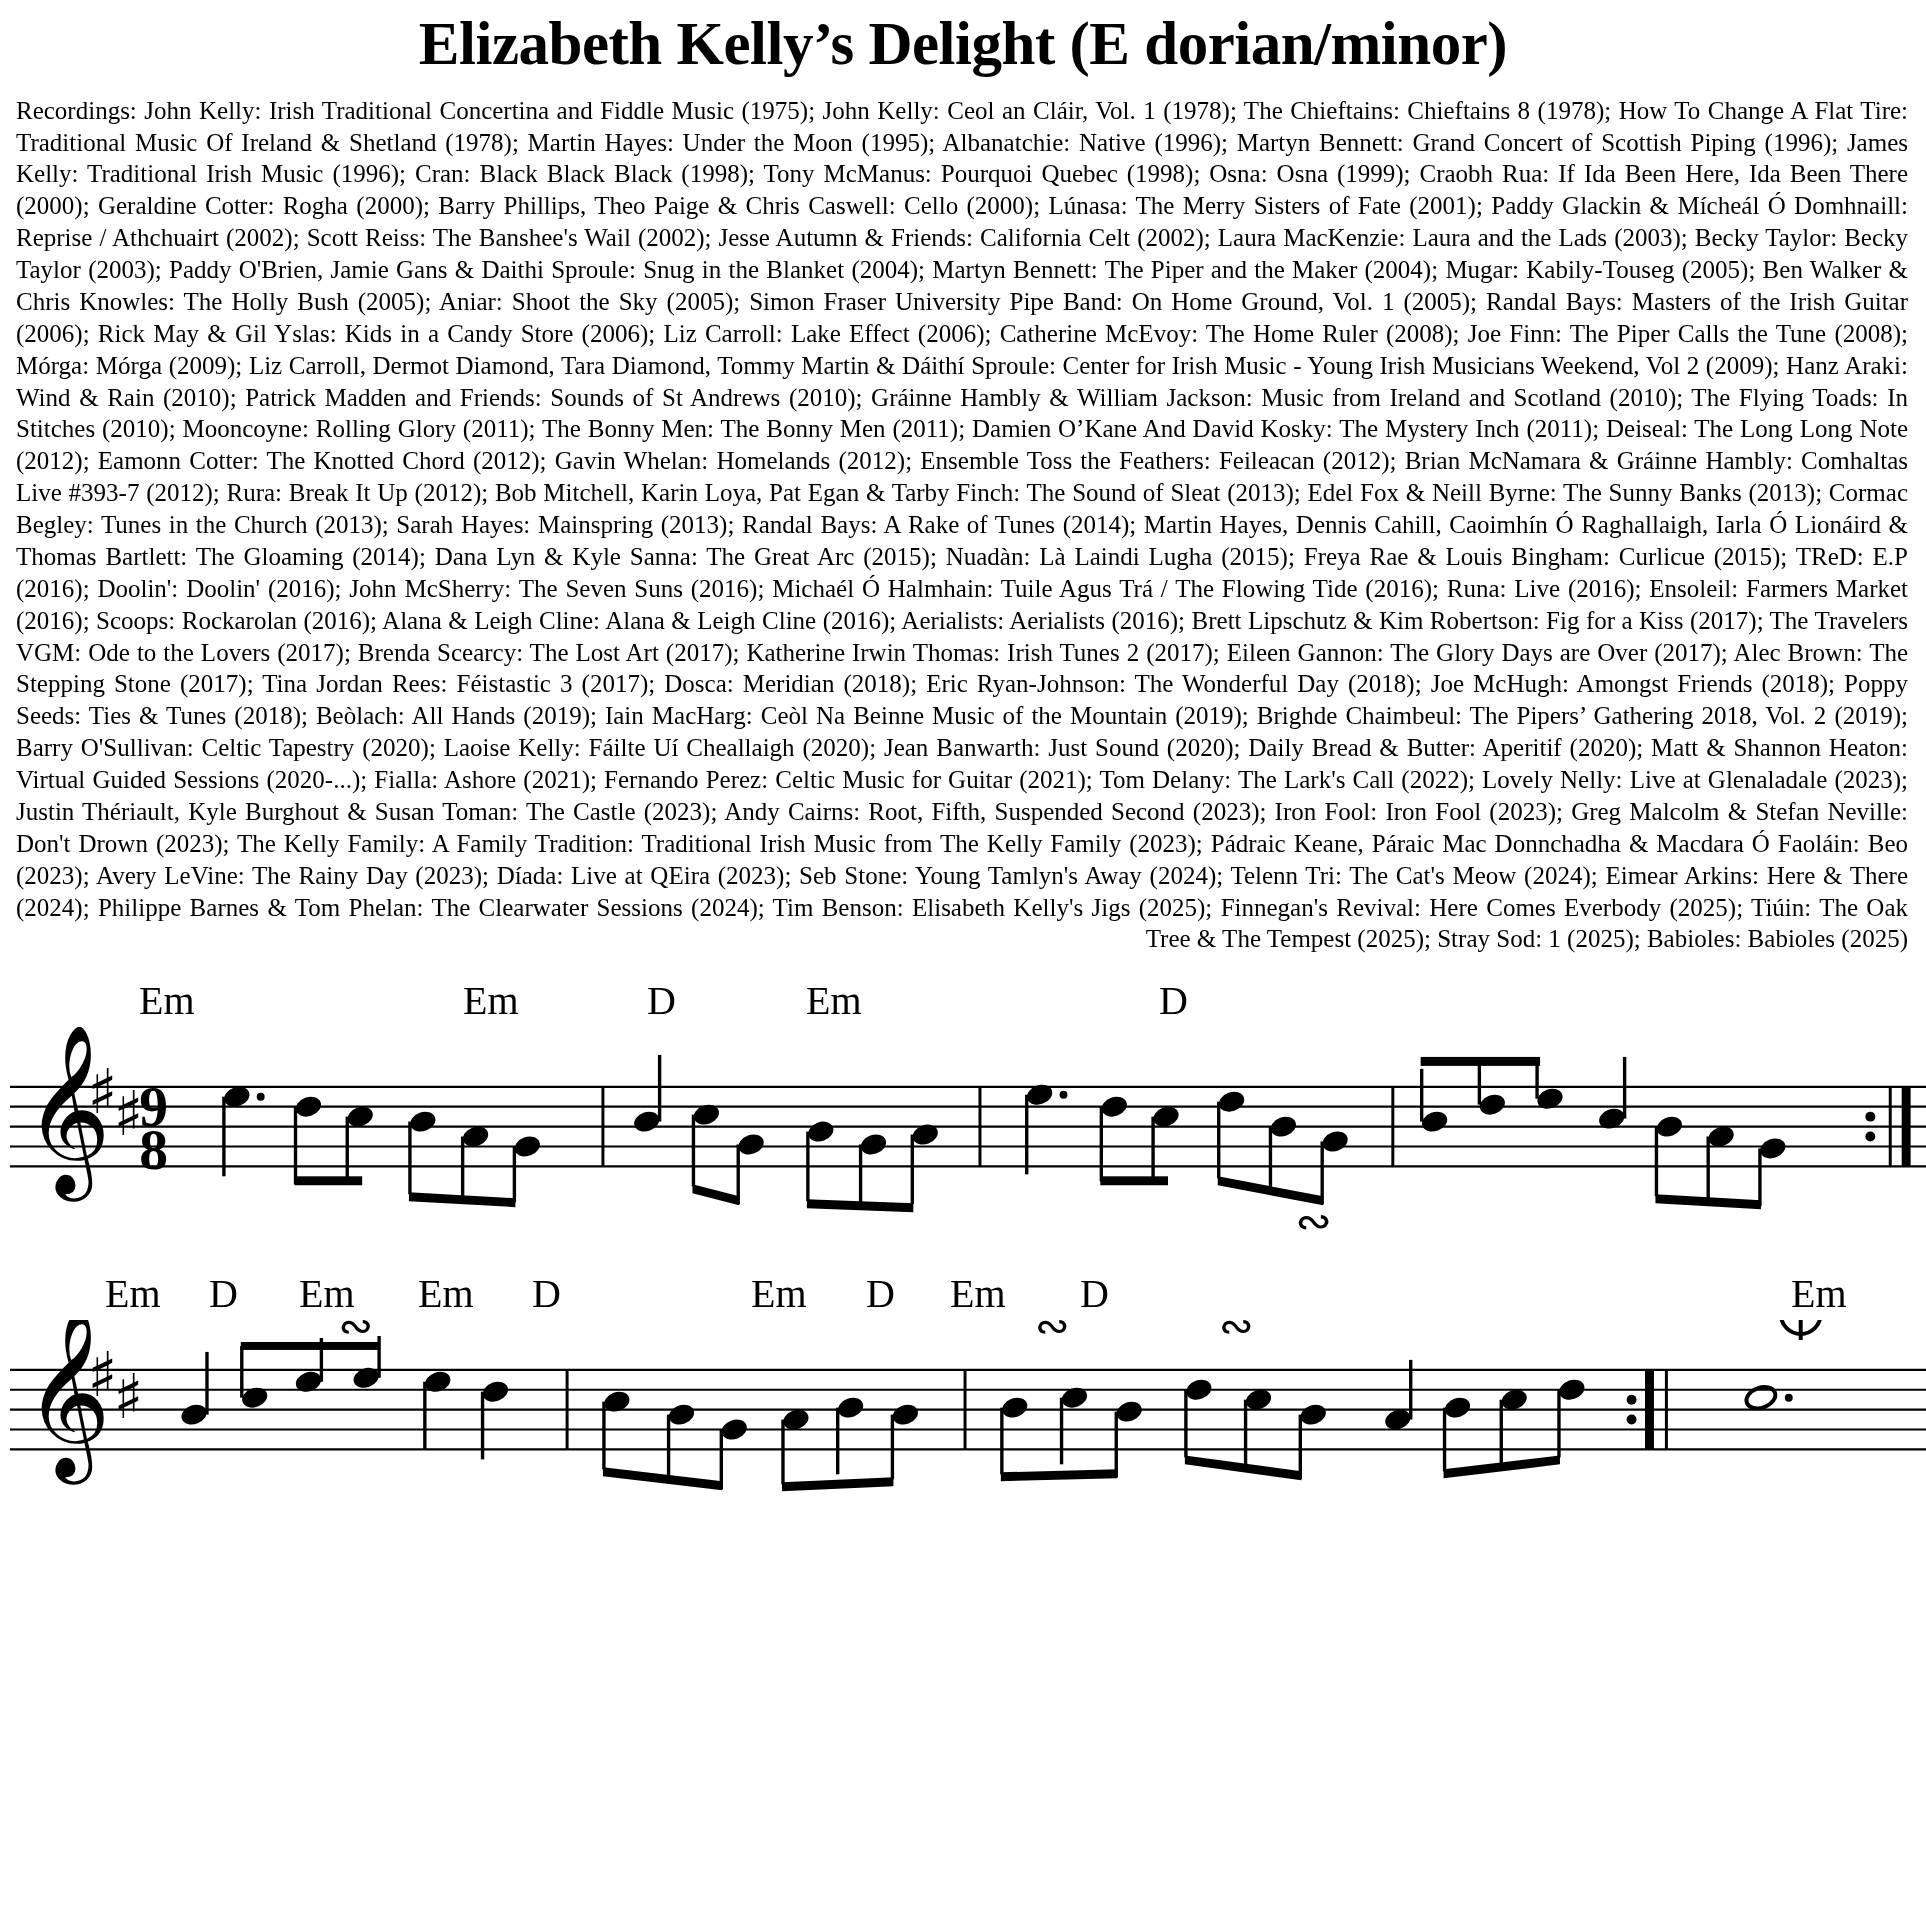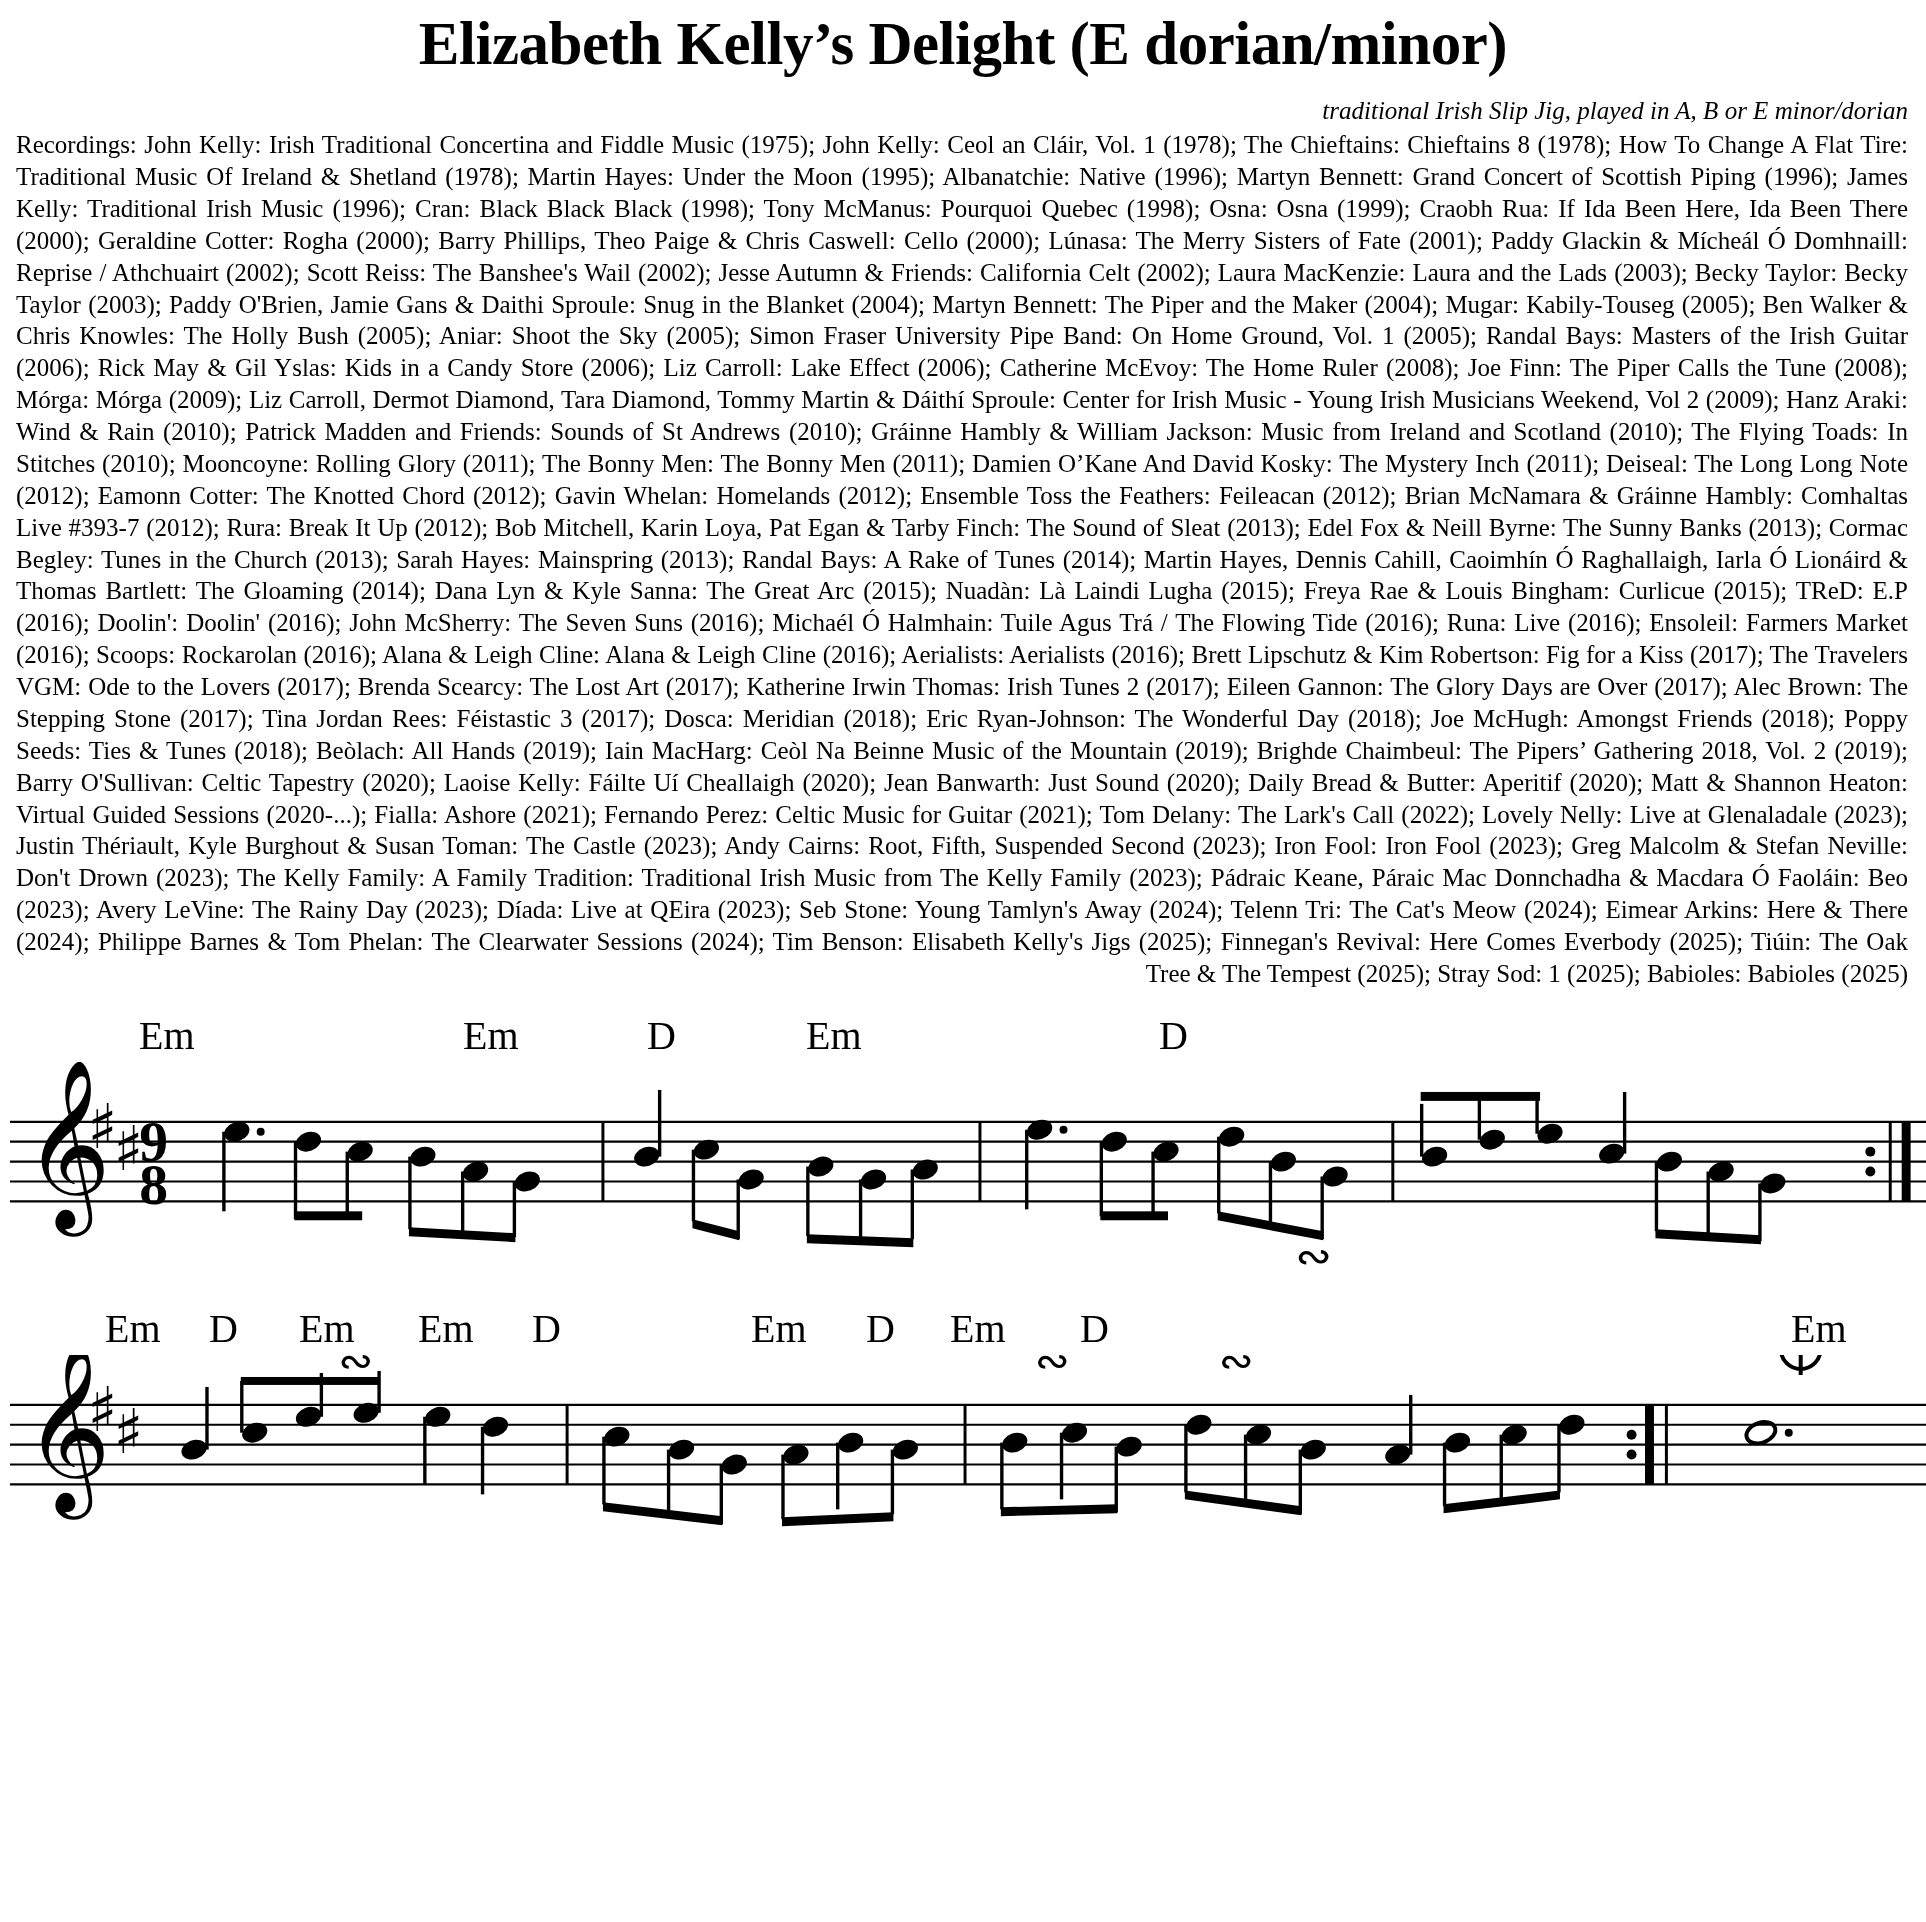--- a/index.html
+++ b/index.html
@@ -89,21 +89,20 @@
   .staffsvg { width: 1926px; }
 </style>
 </head>
 <body>
 
 <div class="sheet">
 
   <h1 class="title">Elizabeth Kelly’s Delight (E dorian/minor)</h1>
 
   <div class="credit-block">
-    <span class="credit-line">traditional Irish Slip Jig, played in A, B or E minor/dorian</span>
   </div>
 
   <div class="recordings">Recordings: John Kelly: Irish Traditional Concertina and Fiddle Music (1975); John Kelly: Ceol an Cláir, Vol. 1 (1978); The Chieftains: Chieftains 8 (1978); How To Change A Flat Tire: Traditional Music Of Ireland &amp; Shetland (1978); Martin Hayes: Under the Moon (1995); Albanatchie: Native (1996); Martyn Bennett: Grand Concert of Scottish Piping (1996); James Kelly: Traditional Irish Music (1996); Cran: Black Black Black (1998); Tony McManus: Pourquoi Quebec (1998); Osna: Osna (1999); Craobh Rua: If Ida Been Here, Ida Been There (2000); Geraldine Cotter: Rogha (2000); Barry Phillips, Theo Paige &amp; Chris Caswell: Cello (2000); Lúnasa: The Merry Sisters of Fate (2001); Paddy Glackin &amp; Mícheál Ó Domhnaill: Reprise / Athchuairt (2002); Scott Reiss: The Banshee's Wail (2002); Jesse Autumn &amp; Friends: California Celt (2002); Laura MacKenzie: Laura and the Lads (2003); Becky Taylor: Becky Taylor (2003); Paddy O'Brien, Jamie Gans &amp; Daithi Sproule: Snug in the Blanket (2004); Martyn Bennett: The Piper and the Maker (2004); Mugar: Kabily-Touseg (2005); Ben Walker &amp; Chris Knowles: The Holly Bush (2005); Aniar: Shoot the Sky (2005); Simon Fraser University Pipe Band: On Home Ground, Vol. 1 (2005); Randal Bays: Masters of the Irish Guitar (2006); Rick May &amp; Gil Yslas: Kids in a Candy Store (2006); Liz Carroll: Lake Effect (2006); Catherine McEvoy: The Home Ruler (2008); Joe Finn: The Piper Calls the Tune (2008); Mórga: Mórga (2009); Liz Carroll, Dermot Diamond, Tara Diamond, Tommy Martin &amp; Dáithí Sproule: Center for Irish Music - Young Irish Musicians Weekend, Vol 2 (2009); Hanz Araki: Wind &amp; Rain (2010); Patrick Madden and Friends: Sounds of St Andrews (2010); Gráinne Hambly &amp; William Jackson: Music from Ireland and Scotland (2010); The Flying Toads: In Stitches (2010); Mooncoyne: Rolling Glory (2011); The Bonny Men: The Bonny Men (2011); Damien O’Kane And David Kosky: The Mystery Inch (2011); Deiseal: The Long Long Note (2012); Eamonn Cotter: The Knotted Chord (2012); Gavin Whelan: Homelands (2012); Ensemble Toss the Feathers: Feileacan (2012); Brian McNamara &amp; Gráinne Hambly: Comhaltas Live #393-7 (2012); Rura: Break It Up (2012); Bob Mitchell, Karin Loya, Pat Egan &amp; Tarby Finch: The Sound of Sleat (2013); Edel Fox &amp; Neill Byrne: The Sunny Banks (2013); Cormac Begley: Tunes in the Church (2013); Sarah Hayes: Mainspring (2013); Randal Bays: A Rake of Tunes (2014); Martin Hayes, Dennis Cahill, Caoimhín Ó Raghallaigh, Iarla Ó Lionáird &amp; Thomas Bartlett: The Gloaming (2014); Dana Lyn &amp; Kyle Sanna: The Great Arc (2015); Nuadàn: Là Laindi Lugha (2015); Freya Rae &amp; Louis Bingham: Curlicue (2015); TReD: E.P (2016); Doolin': Doolin' (2016); John McSherry: The Seven Suns (2016); Michaél Ó Halmhain: Tuile Agus Trá / The Flowing Tide (2016); Runa: Live (2016); Ensoleil: Farmers Market (2016); Scoops: Rockarolan (2016); Alana &amp; Leigh Cline: Alana &amp; Leigh Cline (2016); Aerialists: Aerialists (2016); Brett Lipschutz &amp; Kim Robertson: Fig for a Kiss (2017); The Travelers VGM: Ode to the Lovers (2017); Brenda Scearcy: The Lost Art (2017); Katherine Irwin Thomas: Irish Tunes 2 (2017); Eileen Gannon: The Glory Days are Over (2017); Alec Brown: The Stepping Stone (2017); Tina Jordan Rees: Féistastic 3 (2017); Dosca: Meridian (2018); Eric Ryan-Johnson: The Wonderful Day (2018); Joe McHugh: Amongst Friends (2018); Poppy Seeds: Ties &amp; Tunes (2018); Beòlach: All Hands (2019); Iain MacHarg: Ceòl Na Beinne Music of the Mountain (2019); Brighde Chaimbeul: The Pipers’ Gathering 2018, Vol. 2 (2019); Barry O'Sullivan: Celtic Tapestry (2020); Laoise Kelly: Fáilte Uí Cheallaigh (2020); Jean Banwarth: Just Sound (2020); Daily Bread &amp; Butter: Aperitif (2020); Matt &amp; Shannon Heaton: Virtual Guided Sessions (2020-...); Fialla: Ashore (2021); Fernando Perez: Celtic Music for Guitar (2021); Tom Delany: The Lark's Call (2022); Lovely Nelly: Live at Glenaladale (2023); Justin Thériault, Kyle Burghout &amp; Susan Toman: The Castle (2023); Andy Cairns: Root, Fifth, Suspended Second (2023); Iron Fool: Iron Fool (2023); Greg Malcolm &amp; Stefan Neville: Don't Drown (2023); The Kelly Family: A Family Tradition: Traditional Irish Music from The Kelly Family (2023); Pádraic Keane, Páraic Mac Donnchadha &amp; Macdara Ó Faoláin: Beo (2023); Avery LeVine: The Rainy Day (2023); Díada: Live at QEira (2023); Seb Stone: Young Tamlyn's Away (2024); Telenn Tri: The Cat's Meow (2024); Eimear Arkins: Here &amp; There (2024); Philippe Barnes &amp; Tom Phelan: The Clearwater Sessions (2024); Tim Benson: Elisabeth Kelly's Jigs (2025); Finnegan's Revival: Here Comes Everbody (2025); Tiúin: The Oak Tree &amp; The Tempest (2025); Stray Sod: 1 (2025); Babioles: Babioles (2025)</div>
 
   <div class="music">
 
     <div class="system">
       <div class="chordrow">
         <span class="chord" style="left:129px;">Em</span>
         <span class="chord" style="left:453px;">Em</span>

